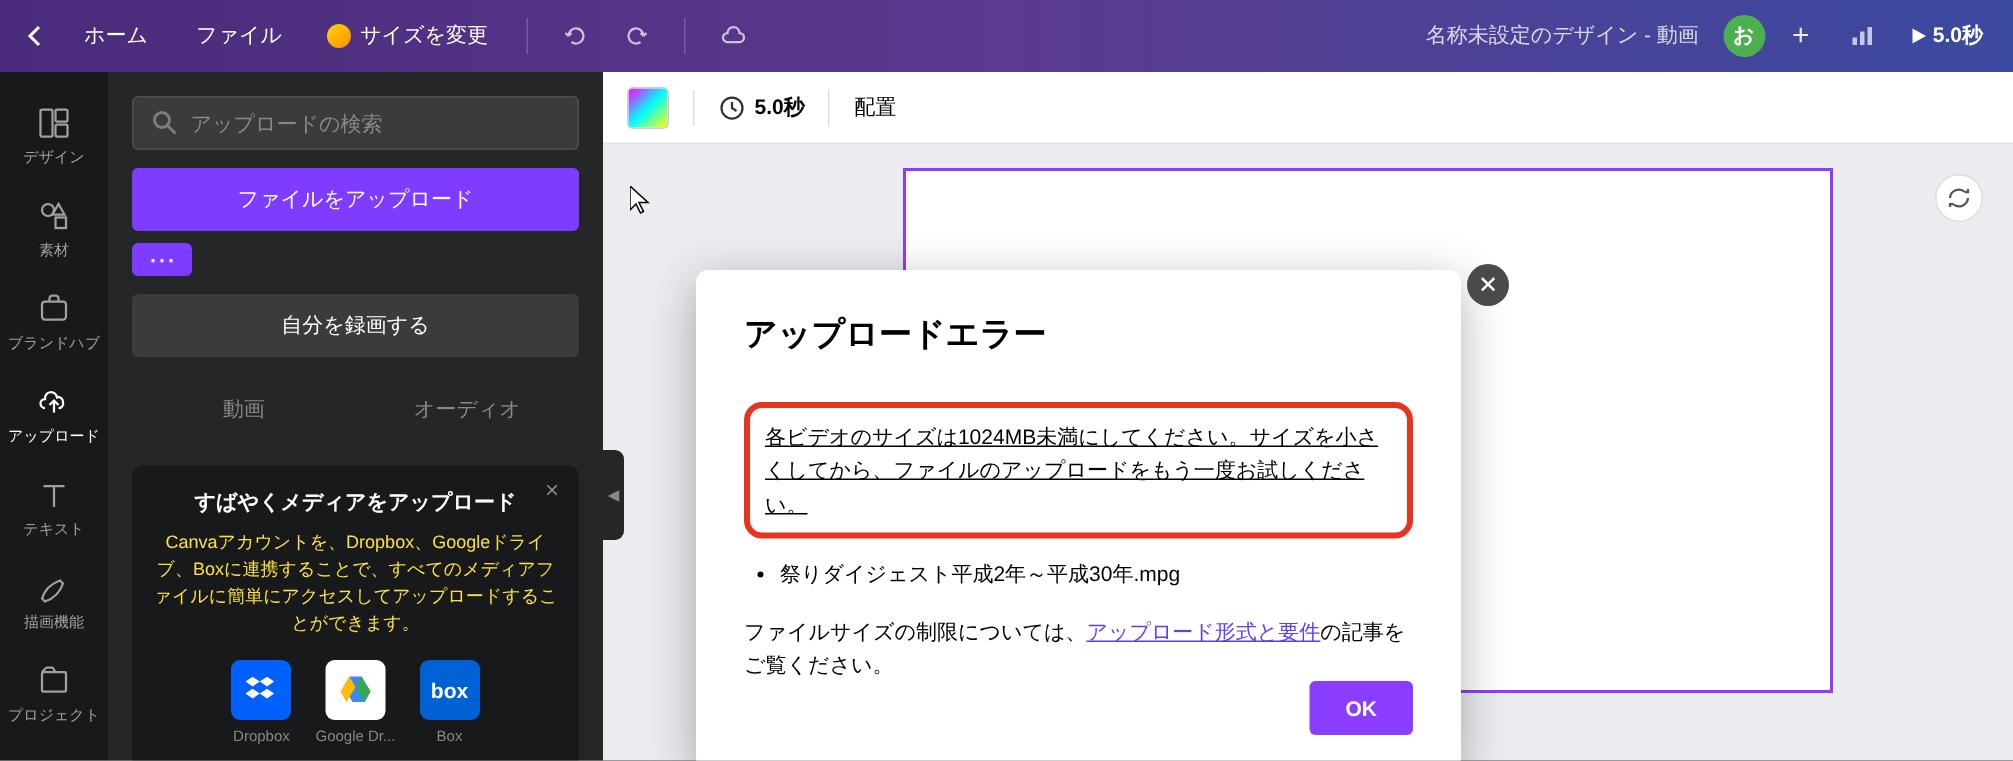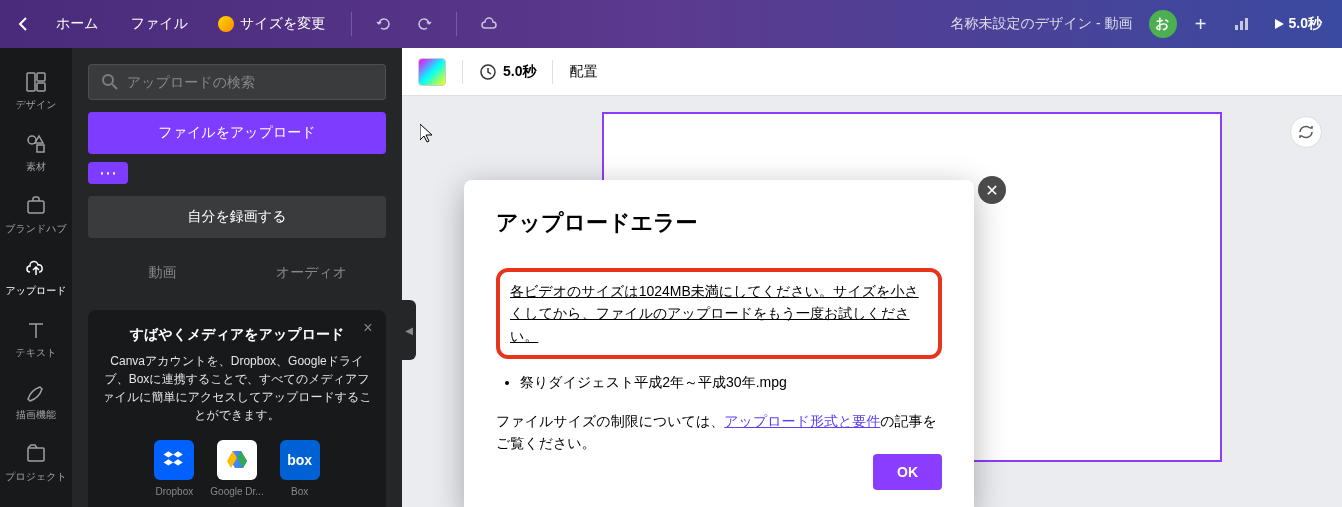--- a/index.html
+++ b/index.html
@@ -38,21 +38,21 @@
     
     .record-btn { width: 100%; background: #3a3b3c; color: #fff; border: none; border-radius: 4px; padding: 12px; font-size: 14px; font-weight: 500; cursor: pointer; margin-bottom: 16px; }
     
     .tabs { display: flex; margin-bottom: 16px; }
     .tab { flex: 1; text-align: center; padding: 10px 0; font-size: 14px; color: #888; cursor: pointer; border-bottom: 2px solid transparent; }
     .tab.active { color: #fff; border-bottom-color: #fff; font-weight: 600; }
     
     .promo-card { background: #18191b; border-radius: 8px; padding: 16px 12px; position: relative; }
     .promo-close { position: absolute; top: 8px; right: 8px; width: 20px; height: 20px; color: #888; cursor: pointer; display: flex; align-items: center; justify-content: center; font-size: 16px; }
     .promo-title { color: #fff; font-size: 14px; font-weight: 600; text-align: center; margin-bottom: 8px; }
-    .promo-text { color: #e5e5e5; font-size: 12px; text-align: center; line-height: 1.5; margin-bottom: 16px; }
+    .promo-text { color: #fde047; font-size: 12px; text-align: center; line-height: 1.5; margin-bottom: 16px; }
     .promo-apps { display: flex; justify-content: center; gap: 16px; }
     .promo-app { display: flex; flex-direction: column; align-items: center; gap: 6px; }
     .app-icon { width: 40px; height: 40px; border-radius: 6px; display: flex; align-items: center; justify-content: center; font-size: 18px; font-weight: bold; color: #fff; }
     .dropbox { background: #0061ff; }
     .gdrive { background: #fff; }
     .box { background: #0061d5; }
     .app-label { font-size: 10px; color: #888; }
     
     .thumbs { display: flex; gap: 8px; margin-top: 12px; }
     .thumb { flex: 1; height: 50px; background: #444; border-radius: 4px; }

